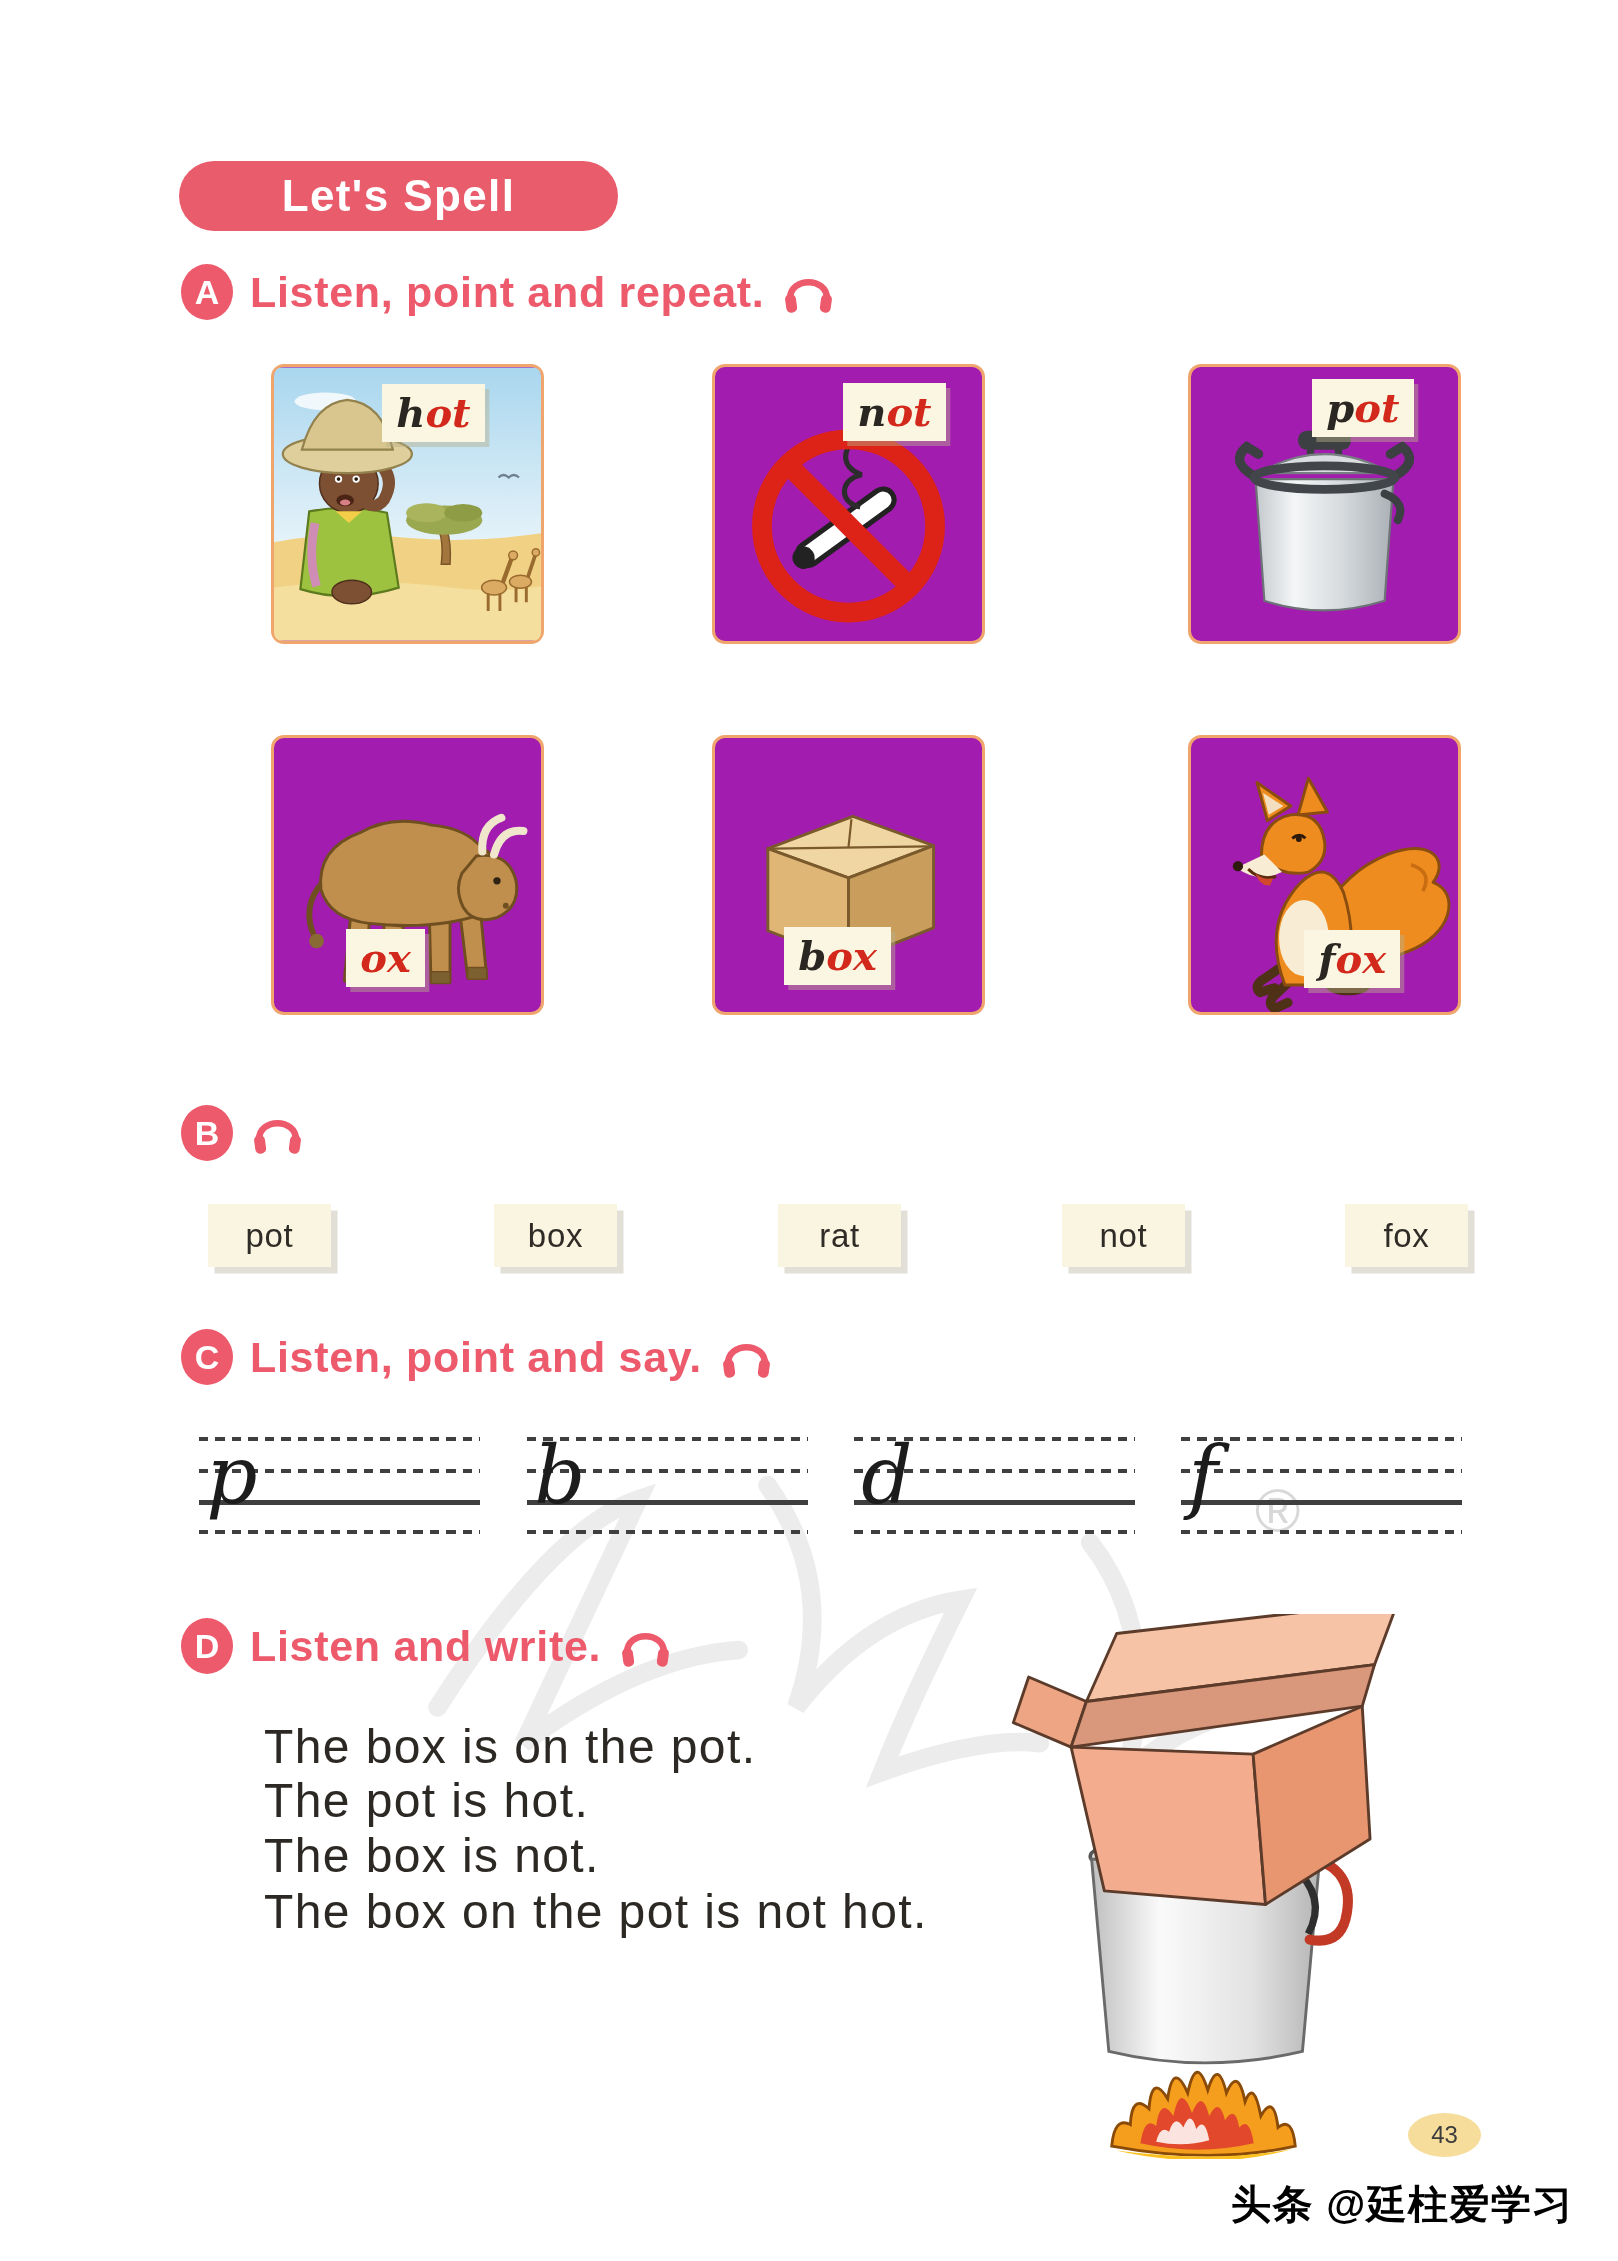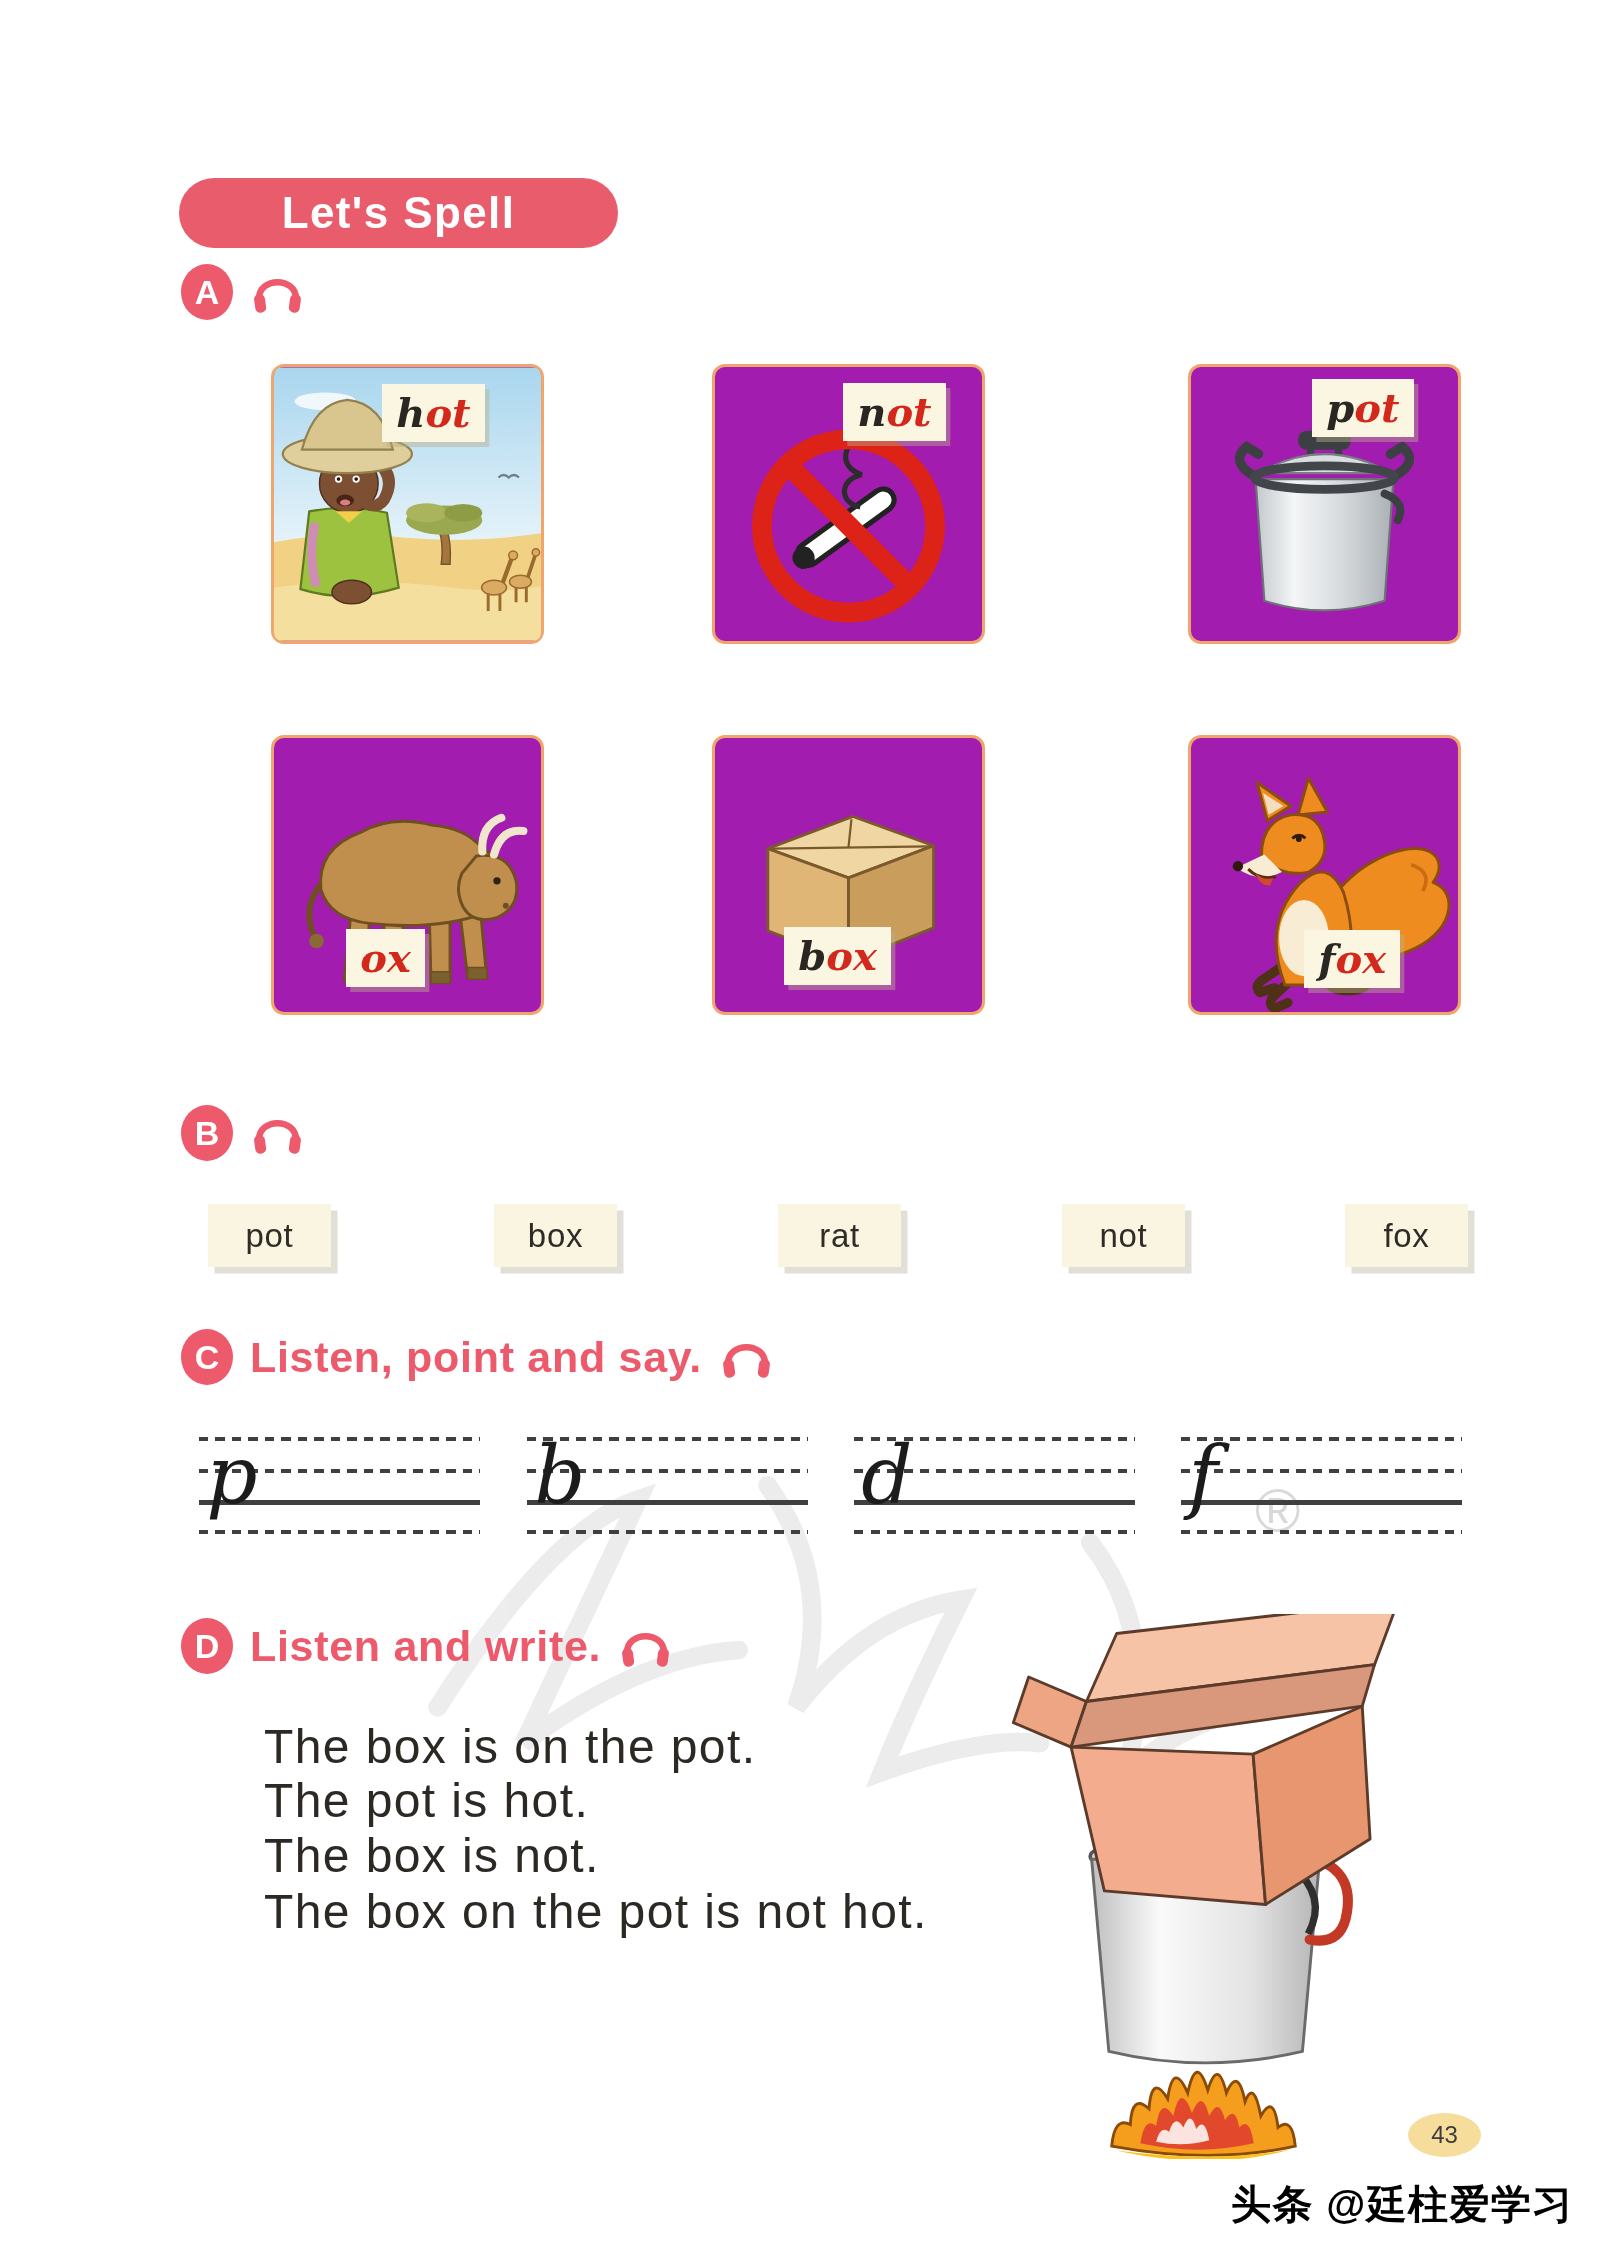--- a/index.html
+++ b/index.html
@@ -5,21 +5,21 @@
   html,body{margin:0;padding:0;background:#fff;}
   .page{position:relative;width:1618px;height:2261px;background:#ffffff;
         font-family:"Liberation Sans",sans-serif;overflow:hidden;}
 
   
   .wm{position:absolute;left:337px;top:1399px;width:1076px;height:545px;pointer-events:none;}
 
   
   .badge{position:absolute;left:179px;top:161px;width:439px;height:70px;background:#e95c6c;
          border-radius:37px;color:#fff;font-size:44px;font-weight:bold;letter-spacing:1.4px;
-         display:flex;align-items:center;justify-content:center;margin-top:17px;}
+         display:flex;align-items:center;justify-content:center;}
 
   
   .header{position:absolute;left:181px;display:flex;align-items:center;gap:17px;color:#ed5a6c;}
   .hletter{width:52px;height:56px;background:#ed5a6c;border-radius:50%;color:#fff;flex:0 0 auto;
            font-weight:bold;font-size:34px;display:flex;align-items:center;justify-content:center;}
   .htitle{font-size:43px;font-weight:bold;letter-spacing:0.7px;white-space:nowrap;}
   .phones{width:55px;height:50px;flex:0 0 auto;}
 
   
   .card{position:absolute;width:267px;height:274px;border:3.6px solid #f0a56d;border-radius:13px;background:#a21caf;}
@@ -67,20 +67,21 @@
       <path d="M600,120 Q700,260 640,430 Q740,300 870,280 Q800,420 760,520 Q900,470 980,480"></path>
       <path d="M1050,200 Q1150,330 1100,520 Q1220,420 1340,430"></path>
     </g>
     <text x="1280" y="185" font-size="86" fill="#d8d8d8">®</text>
   </svg>
 
   <div class="badge">Let's Spell</div>
 
   <div class="header" style="top:264px;">
     <span class="hletter">A</span>
+    <span class="htitle">Listen, point and repeat.</span>
     <svg class="phones" viewBox="0 0 100 92">
       <path d="M16,58 C16,18 84,18 84,58" fill="none" stroke="#ed5a6c" stroke-width="12"></path>
       <rect x="8" y="50" width="20" height="34" rx="9" fill="#ed5a6c" transform="rotate(-8 18 67)"></rect>
       <rect x="72" y="50" width="20" height="34" rx="9" fill="#ed5a6c" transform="rotate(8 82 67)"></rect>
     </svg>
   </div>
 
   <div class="card" style="left:271px;top:364px;">
     <svg class="art" viewBox="0 0 364 372">
       <defs>

